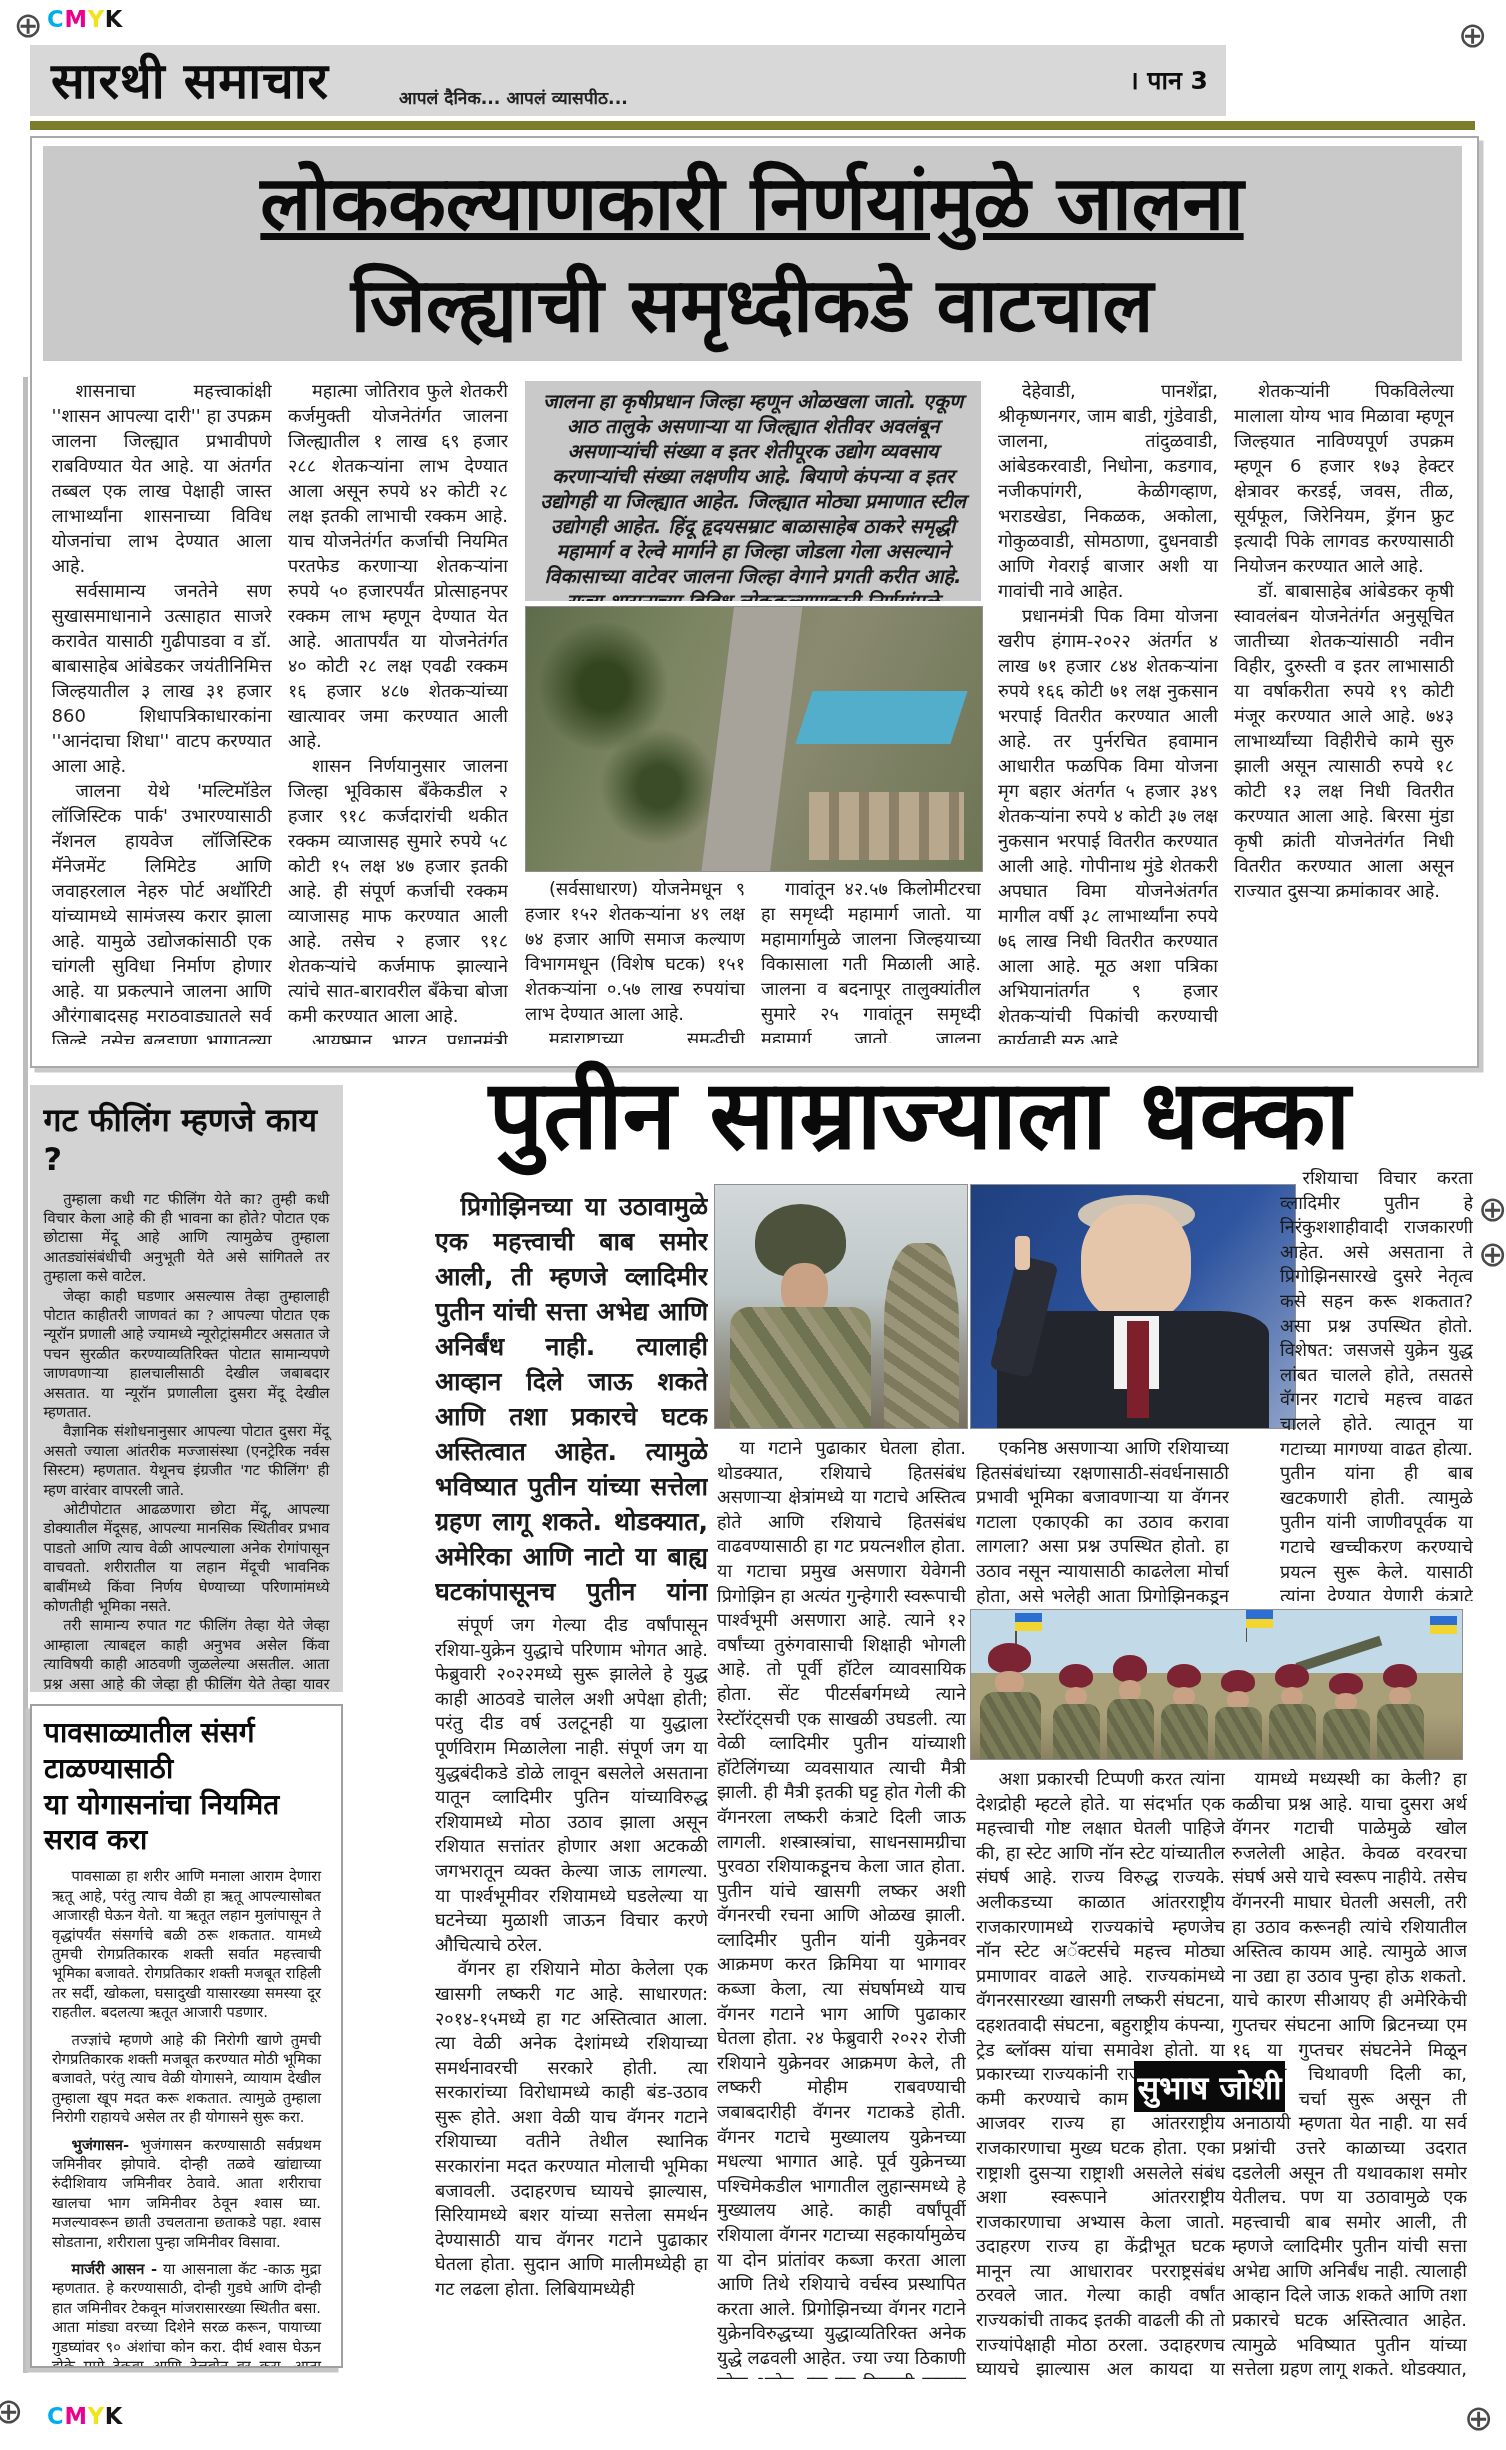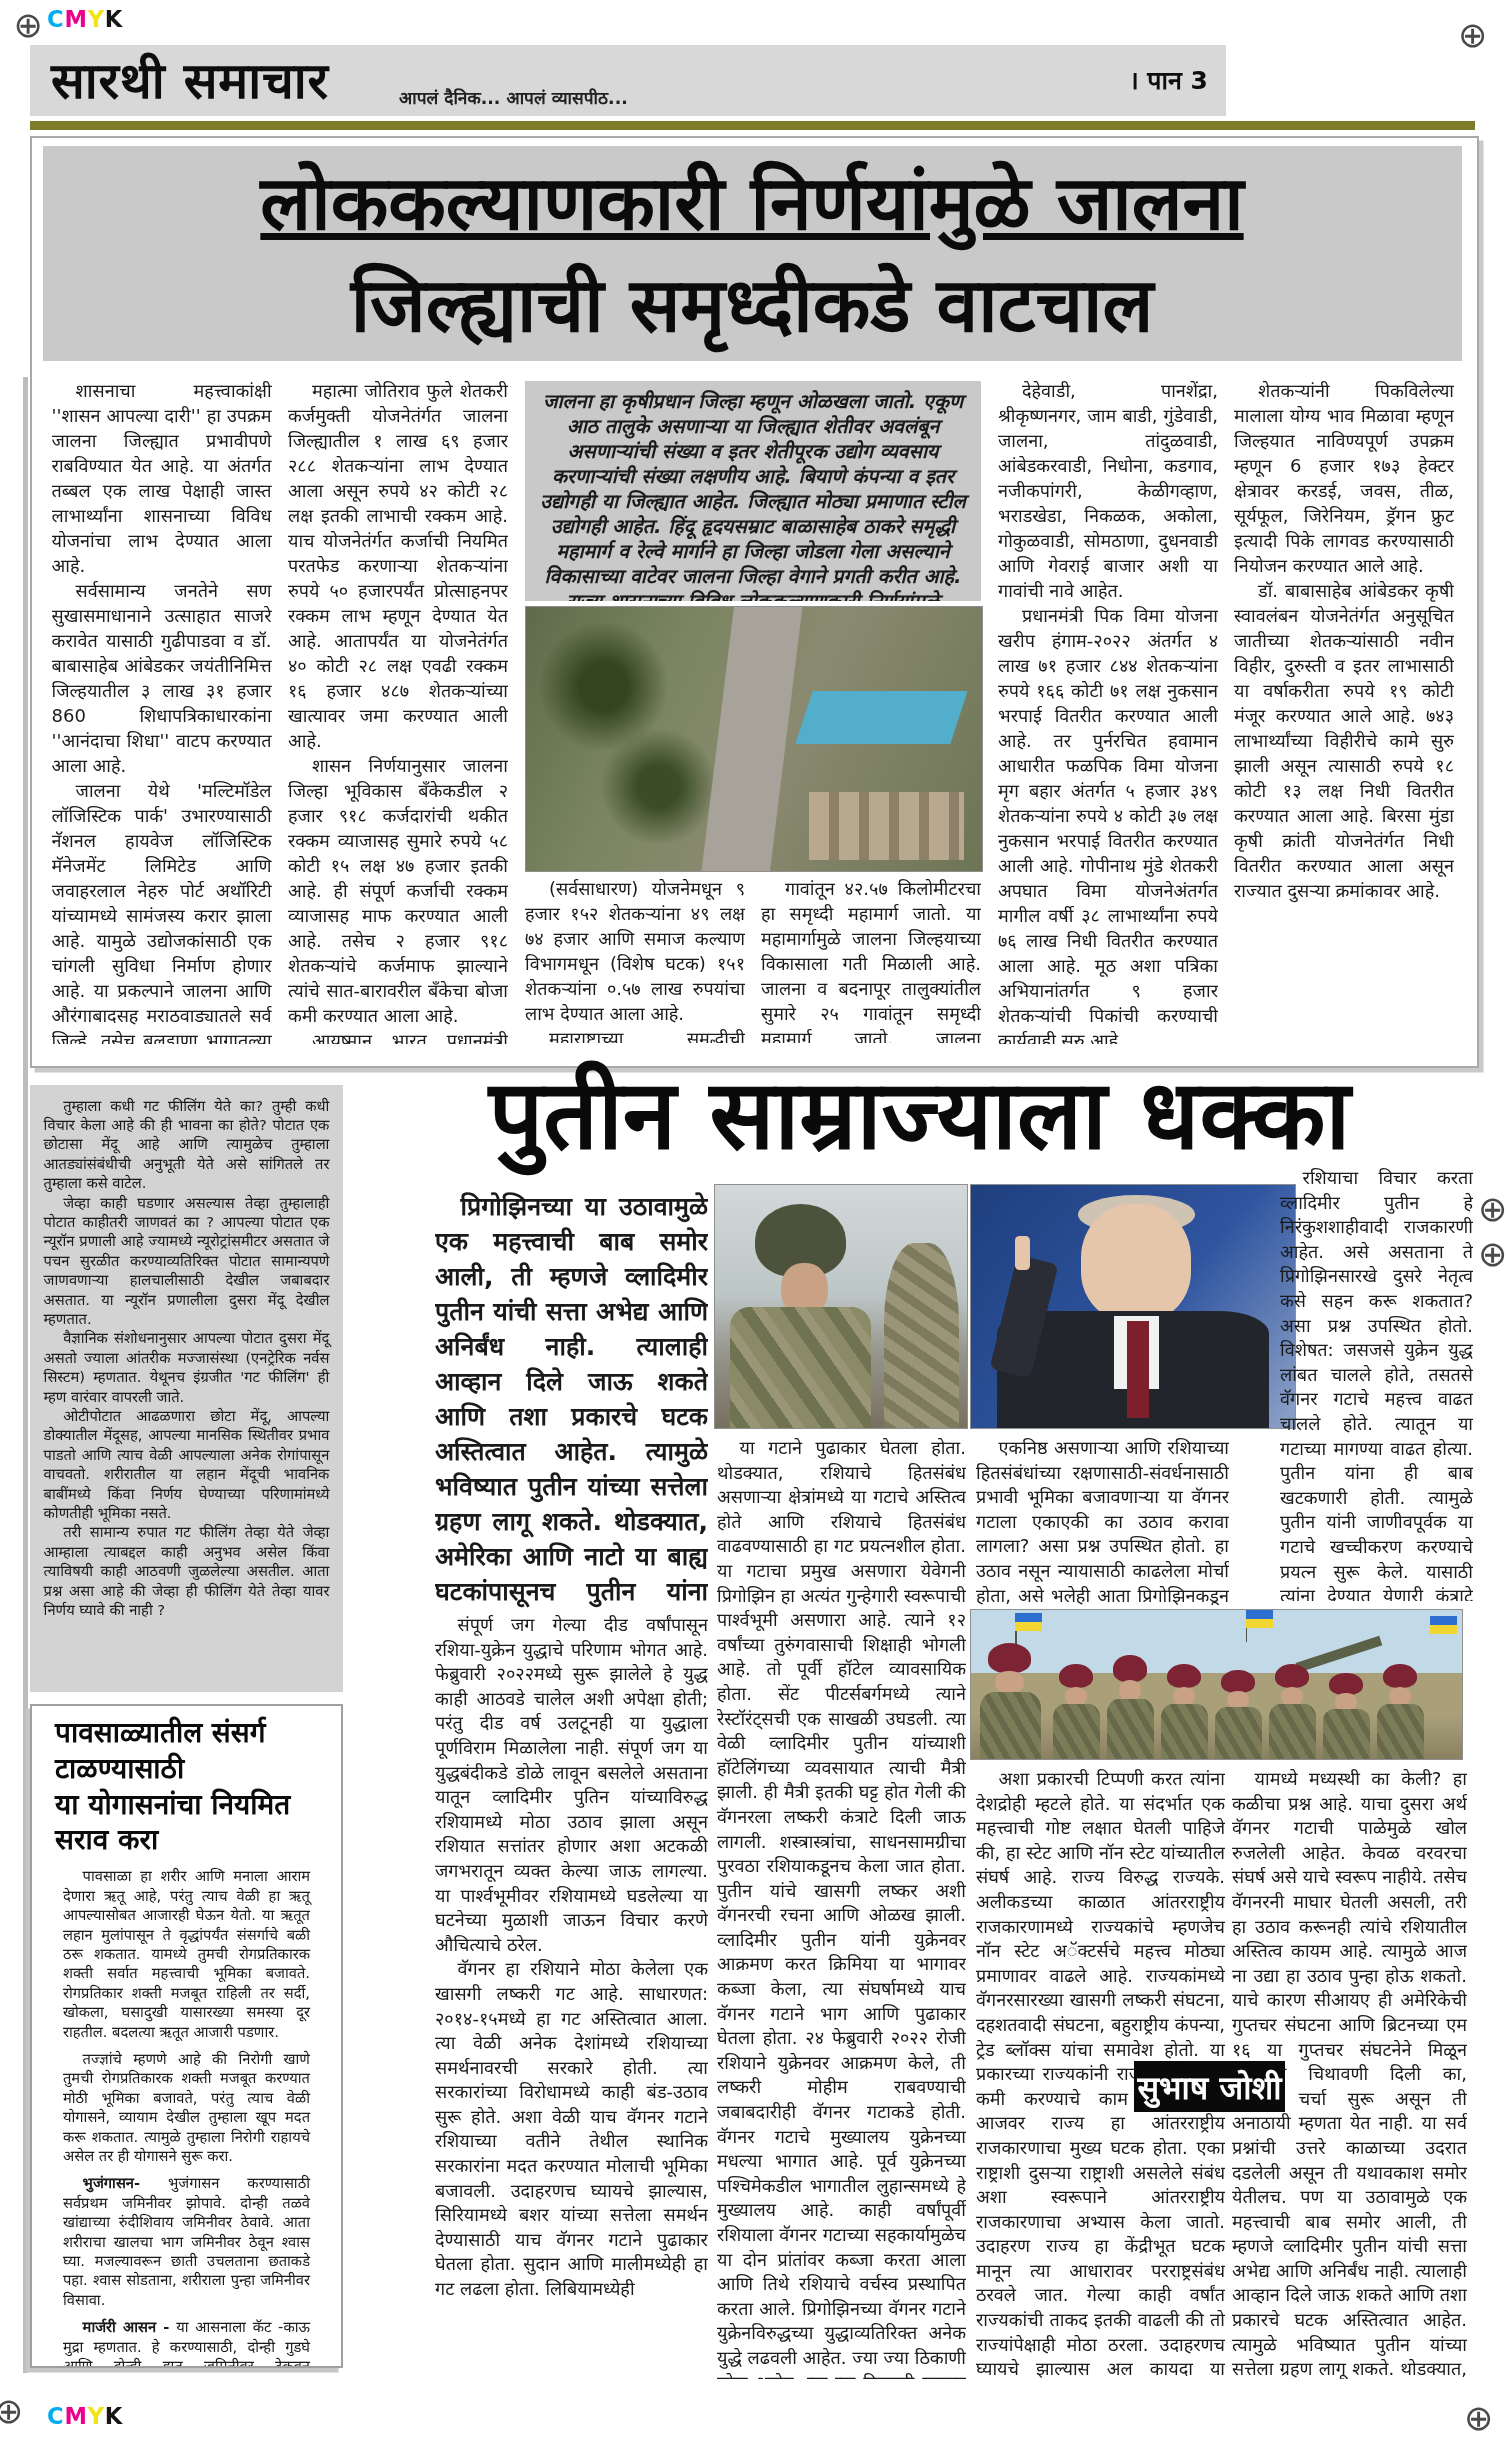--- a/index.html
+++ b/index.html
@@ -43,21 +43,21 @@
   .aerial .trees{left:2%;top:6%;width:30%;height:48%;background:radial-gradient(circle,#32451f 25%,rgba(0,0,0,0) 70%);}
   .aerial .trees2{left:16%;top:46%;width:26%;height:44%;background:radial-gradient(circle,#3a4d28 25%,rgba(0,0,0,0) 70%);}
   .aerial .bldg{left:62%;bottom:4%;width:34%;height:26%;background:repeating-linear-gradient(90deg,#b8a98e 0 19.6px,#8d8068 19.6px 30px);}
 
   .gutbox{position:absolute;left:30px;top:1085px;width:313px;height:607px;background:#d3d3d3;
           padding:10.5px 13.6px;box-sizing:border-box;overflow:hidden;}
   .gutbox h2{margin:1.5px 0 10.5px 0;font-size:32px;font-weight:800;color:#0d0d0d;}
   .gutbox p{margin:0;font-size:14.7px;line-height:19.4px;text-indent:19.6px;text-align:justify;}
 
   .yogabox{position:absolute;left:30px;top:1704px;width:313px;height:664px;background:#fff;
-           border:2.3px solid #a0a0a0;box-shadow:-4.5px 4.5px 0 #c6c6c6;padding:9px 23px;box-sizing:border-box;overflow:hidden;}
+           border:2.3px solid #a0a0a0;box-shadow:-4.5px 4.5px 0 #c6c6c6;padding:9px 12px;box-sizing:border-box;overflow:hidden;}
   .yogabox .h{font-size:28px;font-weight:800;line-height:1.28;color:#0b0b0b;}
   .yogabox p{margin:8px;font-size:14.7px;line-height:19.4px;text-indent:19.6px;text-align:justify;}
   .yogabox .h2wrap{margin-bottom:7.5px;}
 
   .putin-headline{position:absolute;left:362px;top:1063px;width:1115px;height:114px;text-align:center;
                   font-size:96px;font-weight:800;color:#0a0a0a;line-height:1.1;}
   .pt{position:absolute;overflow:hidden;font-size:18px;line-height:24.6px;}
   .pt p{margin:0;text-indent:22.6px;text-align:justify;}
   .pt-lead{left:435px;top:1189px;width:273px;height:419px;font-size:25px;line-height:35px;font-weight:700;}
   .pt-lead p{text-indent:25.6px;}
@@ -161,20 +161,21 @@
       <p>देहेवाडी, पानशेंद्रा, श्रीकृष्णनगर, जाम बाडी, गुंडेवाडी, जालना, तांदुळवाडी, आंबेडकरवाडी, निधोना, कडगाव, नजीकपांगरी, केळीगव्हाण, भराडखेडा, निकळक, अकोला, गोकुळवाडी, सोमठाणा, दुधनवाडी आणि गेवराई बाजार अशी या गावांची नावे आहेत.</p>
       <p>प्रधानमंत्री पिक विमा योजना खरीप हंगाम-२०२२ अंतर्गत ४ लाख ७१ हजार ८४४ शेतकऱ्यांना रुपये १६६ कोटी ७१ लक्ष नुकसान भरपाई वितरीत करण्यात आली आहे. तर पुर्नरचित हवामान आधारीत फळपिक विमा योजना मृग बहार अंतर्गत ५ हजार ३४९ शेतकऱ्यांना रुपये ४ कोटी ३७ लक्ष नुकसान भरपाई वितरीत करण्यात आली आहे. गोपीनाथ मुंडे शेतकरी अपघात विमा योजनेअंतर्गत मागील वर्षी ३८ लाभार्थ्यांना रुपये ७६ लाख निधी वितरीत करण्यात आला आहे. मूठ अशा पत्रिका अभियानांतर्गत ९ हजार शेतकऱ्यांची पिकांची करण्याची कार्यवाही सुरु आहे.</p>
     </div>
     <div class="col c6">
       <p>शेतकऱ्यांनी पिकविलेल्या मालाला योग्य भाव मिळावा म्हणून जिल्हयात नाविण्यपूर्ण उपक्रम म्हणून 6 हजार १७३ हेक्टर क्षेत्रावर करडई, जवस, तीळ, सूर्यफूल, जिरेनियम, ड्रॅगन फ्रुट इत्यादी पिके लागवड करण्यासाठी नियोजन करण्यात आले आहे.</p>
       <p>डॉ. बाबासाहेब आंबेडकर कृषी स्वावलंबन योजनेतंर्गत अनुसूचित जातीच्या शेतकऱ्यांसाठी नवीन विहीर, दुरुस्ती व इतर लाभासाठी या वर्षाकरीता रुपये १९ कोटी मंजूर करण्यात आले आहे. ७४३ लाभार्थ्यांच्या विहीरीचे कामे सुरु झाली असून त्यासाठी रुपये १८ कोटी १३ लक्ष निधी वितरीत करण्यात आला आहे. बिरसा मुंडा कृषी क्रांती योजनेतंर्गत निधी वितरीत करण्यात आला असून राज्यात दुसऱ्या क्रमांकावर आहे.</p>
     </div>
   </div>
 
   <div class="gutbox">
+    <h2>गट फीलिंग म्हणजे काय ?</h2>
     <p>तुम्हाला कधी गट फीलिंग येते का? तुम्ही कधी विचार केला आहे की ही भावना का होते? पोटात एक छोटासा मेंदू आहे आणि त्यामुळेच तुम्हाला आतड्यांसंबंधीची अनुभूती येते असे सांगितले तर तुम्हाला कसे वाटेल.</p>
     <p>जेव्हा काही घडणार असल्यास तेव्हा तुम्हालाही पोटात काहीतरी जाणवतं का ? आपल्या पोटात एक न्यूरॉन प्रणाली आहे ज्यामध्ये न्यूरोट्रांसमीटर असतात जे पचन सुरळीत करण्याव्यतिरिक्त पोटात सामान्यपणे जाणवणाऱ्या हालचालीसाठी देखील जबाबदार असतात. या न्यूरॉन प्रणालीला दुसरा मेंदू देखील म्हणतात.</p>
     <p>वैज्ञानिक संशोधनानुसार आपल्या पोटात दुसरा मेंदू असतो ज्याला आंतरीक मज्जासंस्था (एनट्रेरिक नर्वस सिस्टम) म्हणतात. येथूनच इंग्रजीत 'गट फीलिंग' ही म्हण वारंवार वापरली जाते.</p>
     <p>ओटीपोटात आढळणारा छोटा मेंदू, आपल्या डोक्यातील मेंदूसह, आपल्या मानसिक स्थितीवर प्रभाव पाडतो आणि त्याच वेळी आपल्याला अनेक रोगांपासून वाचवतो. शरीरातील या लहान मेंदूची भावनिक बाबींमध्ये किंवा निर्णय घेण्याच्या परिणामांमध्ये कोणतीही भूमिका नसते.</p>
     <p>तरी सामान्य रुपात गट फीलिंग तेव्हा येते जेव्हा आम्हाला त्याबद्दल काही अनुभव असेल किंवा त्याविषयी काही आठवणी जुळलेल्या असतील. आता प्रश्न असा आहे की जेव्हा ही फीलिंग येते तेव्हा यावर निर्णय घ्यावे की नाही ?</p>
 
   </div>
 
   <div class="yogabox">
     <div class="h2wrap">

